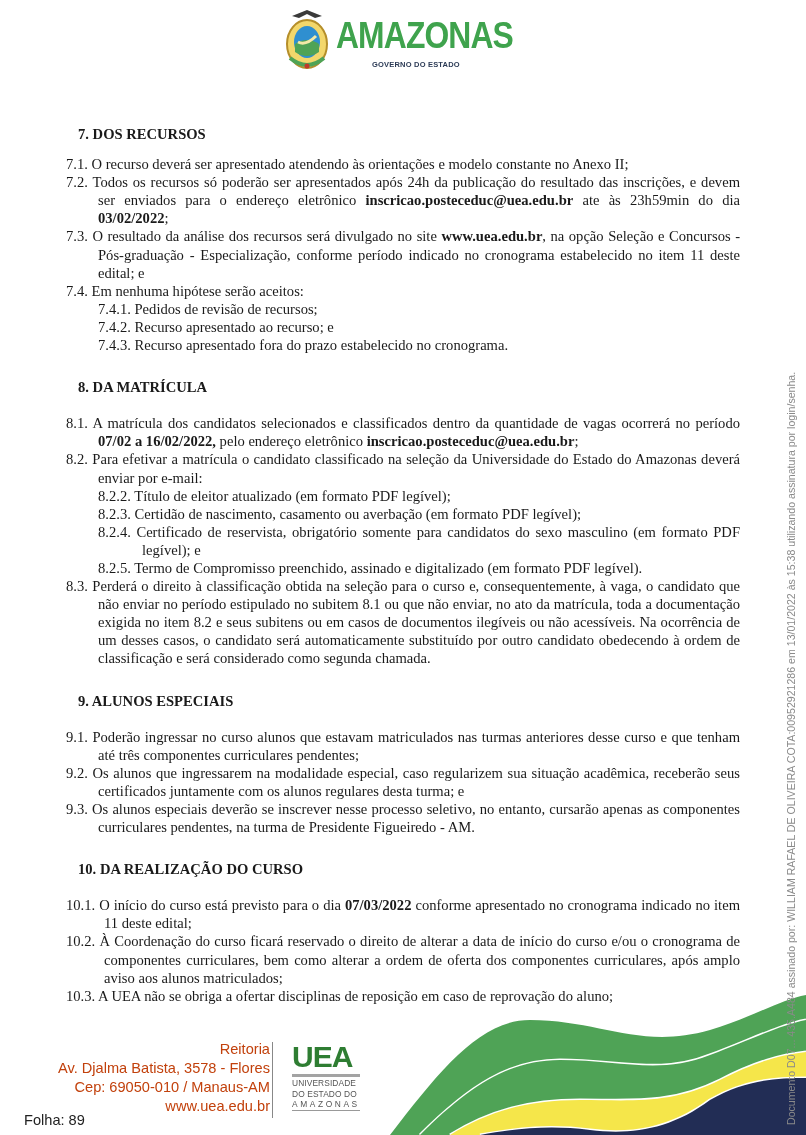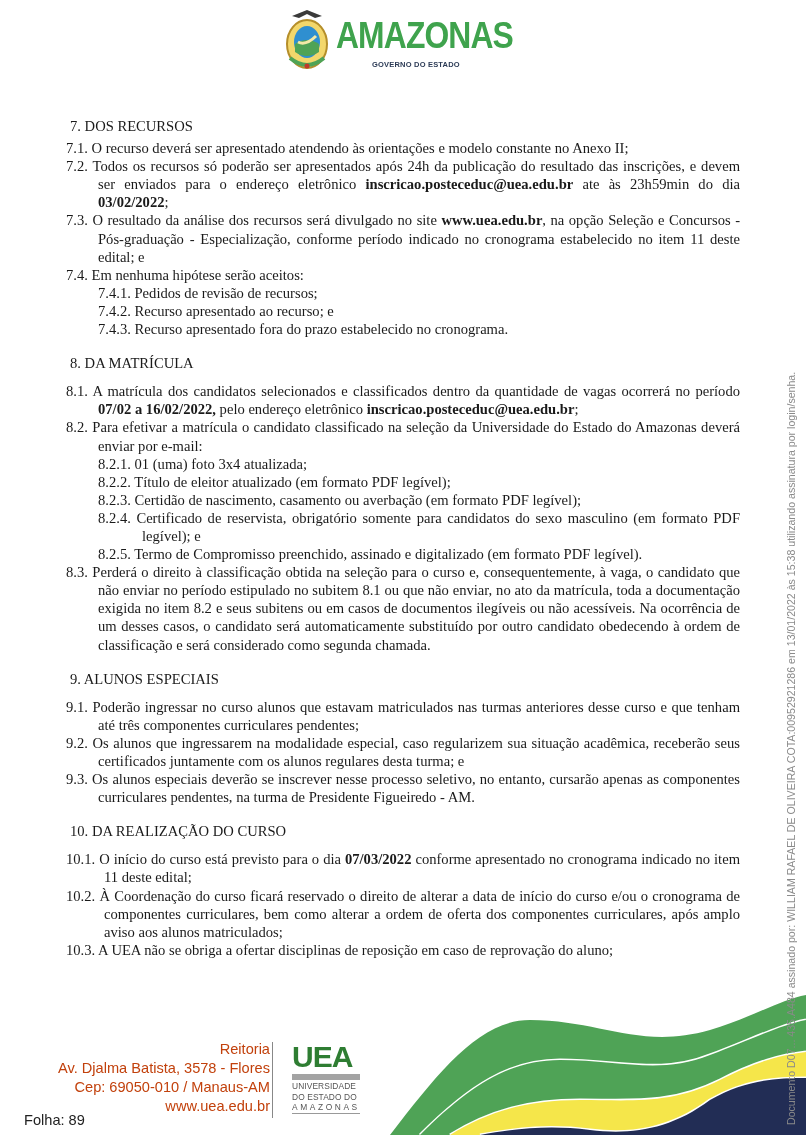--- a/index.html
+++ b/index.html
@@ -7,34 +7,34 @@
       width: 806px; height: 1135px; position: relative; overflow: hidden;
       background: #ffffff; color: #1a1a1a;
       font-family: "Liberation Serif", "DejaVu Serif", serif;
     }
     .header-logo { position: absolute; left: 282px; top: 6px; width: 190px; height: 68px; }
     .crest { position: absolute; left: 0; top: 0; width: 50px; height: 68px; }
     .brand { position: absolute; left: 54px; top: 10px; font-family: "Liberation Sans", "DejaVu Sans", sans-serif; font-weight: bold; color: #3fa34d; font-size: 37px; letter-spacing: -1px; transform: scaleX(0.86); transform-origin: left top; line-height: 40px; }
     .brand-sub { position: absolute; left: 90px; top: 54px; font-family: "Liberation Sans", "DejaVu Sans", sans-serif; font-weight: bold; font-size: 7.5px; color: #2b3a55; letter-spacing: 0.2px; }
 
     .content { position: absolute; left: 66px; top: 113px; width: 674px; font-size: 14.6px; line-height: 18.1px; }
-    .sec-title { font-weight: normal; margin: 4px; }
+    .sec-title { font-weight: bold; margin: 12px; }
     .p { position: relative; padding-left: 32px; text-indent: -32px; text-align: justify; margin: 0; }
     .hang2 { padding-left: 32px; text-indent: 0; }
     .sub2 { position: relative; padding-left: 76px; text-indent: -44px; text-align: justify; margin: 0; }
     .gap-s { height: 12px; }
     .gap-t { height: 6px; }
     b { font-weight: bold; }
 
     .footer { position: absolute; left: 0; top: 1030px; width: 806px; height: 105px; }
     .addr { position: absolute; right: 536px; top: 10px; text-align: right; font-family: "Liberation Sans", "DejaVu Sans", sans-serif; font-size: 14.6px; line-height: 19px; color: #c2410c; }
     .folha { position: absolute; left: 24px; top: 82px; font-family: "Liberation Sans", "DejaVu Sans", sans-serif; font-size: 14.6px; color: #222; }
     .uea { position: absolute; left: 272px; top: 12px; height: 76px; border-left: 1.5px solid #888; padding-left: 19px; }
     .uea-big { font-family: "Liberation Sans", "DejaVu Sans", sans-serif; font-weight: bold; font-size: 30px; color: #2e7d32; line-height: 30px; letter-spacing: -1px; }
-    .uea-small { font-family: "Liberation Sans", "DejaVu Sans", sans-serif; font-size: 8.4px; line-height: 10.5px; color: #555; letter-spacing: 0.1px; border-top: 6px solid #a3a3a3; margin-top: 2px; padding-top: 1px; }
+    .uea-small { font-family: "Liberation Sans", "DejaVu Sans", sans-serif; font-size: 8.4px; line-height: 10.5px; color: #555; letter-spacing: 0.1px; border-top: 3px solid #a3a3a3; margin-top: 2px; padding-top: 1px; }
     .uea-small div:last-child { letter-spacing: 2.6px; border-bottom: 1px solid #999; }
 
     .waves { position: absolute; left: 380px; top: 990px; width: 426px; height: 145px; }
     .side-text {
       position: absolute; left: 785px; top: 1125px;
       transform-origin: left top; transform: rotate(-90deg);
       white-space: nowrap; font-family: "Liberation Sans", "DejaVu Sans", sans-serif;
       font-size: 10.6px; color: #8a8a8a; width: 830px;
     }
   </style>
@@ -65,21 +65,20 @@
   <p class="p hang2">7.4.1. Pedidos de revisão de recursos;</p>
   <p class="p hang2">7.4.2. Recurso apresentado ao recurso; e</p>
   <p class="p hang2">7.4.3. Recurso apresentado fora do prazo estabelecido no cronograma.</p>
 
   <div class="gap-s"></div>
 
   <p class="sec-title">8. DA MATRÍCULA</p>
   <div class="gap-t"></div>
   <p class="p"><span>8.1.</span> <span>A matrícula dos candidatos selecionados e classificados dentro da quantidade de vagas ocorrerá no período </span><b>07/02 a 16/02/2022,</b><span> pelo endereço eletrônico </span><b>inscricao.posteceduc@uea.edu.br</b><span>;</span></p>
   <p class="p"><span>8.2.</span> <span>Para efetivar a matrícula o candidato classificado na seleção da Universidade do Estado do Amazonas deverá enviar por e-mail:</span></p>
-  <p class="p hang2">8.2.1. 01 (uma) foto 3x4 atualizada;</p>
   <p class="p hang2">8.2.2. Título de eleitor atualizado (em formato PDF legível);</p>
   <p class="p hang2">8.2.3. Certidão de nascimento, casamento ou averbação (em formato PDF legível);</p>
   <p class="sub2"><span>8.2.4.</span> <span>Certificado de reservista, obrigatório somente para candidatos do sexo masculino (em formato PDF legível); e</span></p>
   <p class="p hang2">8.2.5. Termo de Compromisso preenchido, assinado e digitalizado (em formato PDF legível).</p>
   <p class="p"><span>8.3.</span> <span>Perderá o direito à classificação obtida na seleção para o curso e, consequentemente, à vaga, o candidato que não enviar no período estipulado no subitem 8.1 ou que não enviar, no ato da matrícula, toda a documentação exigida no item 8.2 e seus subitens ou em casos de documentos ilegíveis ou não acessíveis. Na ocorrência de um desses casos, o candidato será automaticamente substituído por outro candidato obedecendo à ordem de classificação e será considerado como segunda chamada.</span></p>
 
   <div class="gap-s"></div>
 
   <p class="sec-title">9. ALUNOS ESPECIAIS</p>
   <div class="gap-t"></div>

